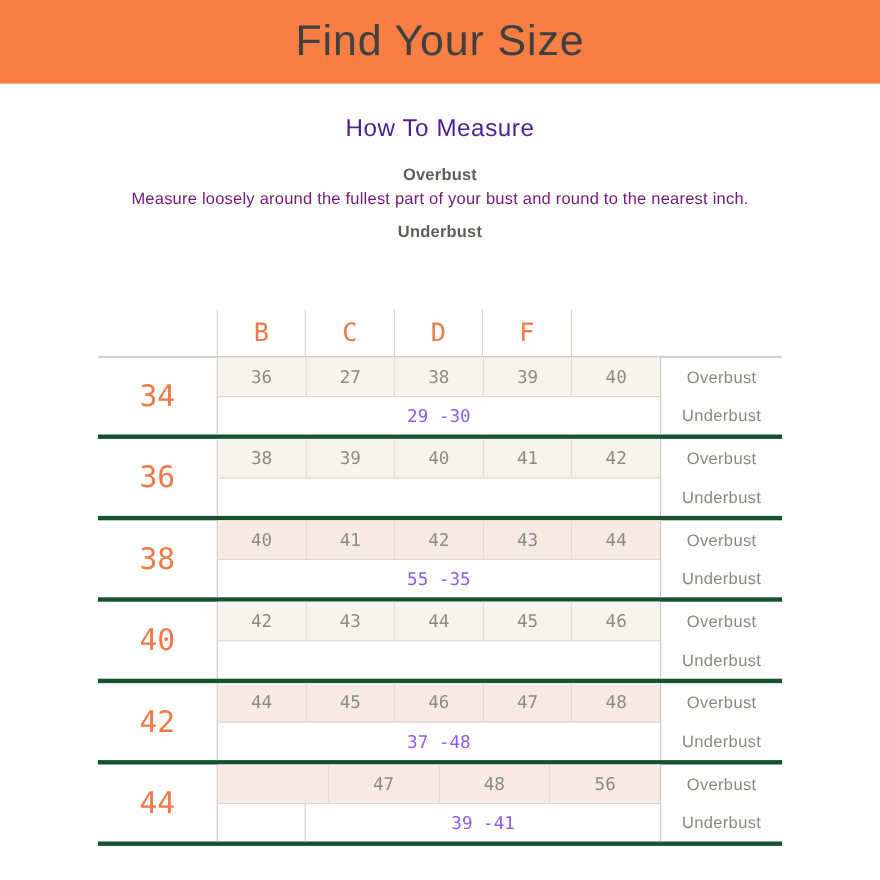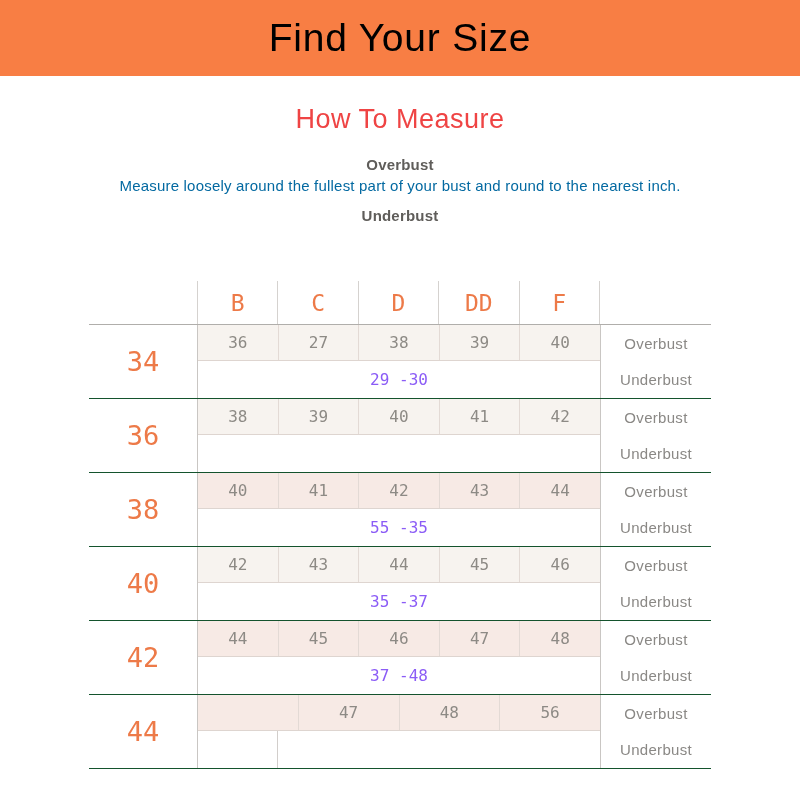--- a/index.html
+++ b/index.html
@@ -12,49 +12,49 @@
   }
 
   
   .banner {
     position: absolute; left: 0; top: 0;
     width: 800px; height: 76px;
     background: #f87e44;
     display: flex; align-items: center; justify-content: center;
   }
   .banner-title {
-    color: #000000;
+    color: #404040;
     font-size: 39px;
     font-weight: 400;
     letter-spacing: 0.8px;
   }
 
   
   .howto {
     position: absolute; left: 0; top: 104px;
     width: 800px; text-align: center;
   }
   .howto-title {
-    color: #ef4444;
-    font-size: 27px;
+    color: #4c1d95;
+    font-size: 22px;
     font-weight: 400;
     letter-spacing: 0.5px;
   }
   .m-head {
     margin-top: 21px;
     font-size: 15px;
     font-weight: 700;
     color: #5f5d5a;
     letter-spacing: 0.2px;
   }
   .m-head.second { margin-top: 13px; }
   .m-text {
     margin-top: 4px;
     font-size: 15px;
-    color: #0369a1;
+    color: #701a75;
     letter-spacing: 0.2px;
   }
 
   
   .size-table {
     position: absolute; left: 89px; top: 281px;
     width: 622px;
   }
   .mono { font-family: "DejaVu Sans Mono", monospace; }
 
@@ -68,21 +68,21 @@
     border-right: 1px solid #d5d2cf;
     display: flex; align-items: center; justify-content: center;
     font-family: "DejaVu Sans Mono", monospace;
     font-size: 23px;
     color: #ed7a48;
   }
   .thead .spacer-r { flex: 1; }
 
   .group {
     display: flex; height: 74px;
-    border-bottom: 1px solid #14532d;
+    border-bottom: 4px solid #14532d;
   }
   .g-label {
     width: 109px;
     border-right: 1px solid #c9c6c3;
     display: flex; align-items: center; justify-content: center;
     font-family: "DejaVu Sans Mono", monospace;
     font-size: 27px;
     color: #ed7a48;
   }
   .g-mid { width: 402px; display: flex; flex-direction: column; }
@@ -138,21 +138,20 @@
 
   <div class="m-head second">Underbust</div>
 </div>
 
 <div class="size-table">
   <div class="thead">
     <div class="spacer-l"></div>
     <div class="col-h">B</div>
     <div class="col-h">C</div>
     <div class="col-h">D</div>
-    <div class="col-h">DD</div>
     <div class="col-h">F</div>
     <div class="spacer-r"></div>
   </div>
   <div id="groups-container">
   <div class="group tone-light">
     <div class="g-label mono">34</div>
     <div class="g-mid">
       <div class="ob-row">
             <div class="ob-cell">36</div>
             <div class="ob-cell">27</div>
@@ -210,23 +209,20 @@
   <div class="group tone-light">
     <div class="g-label mono">40</div>
     <div class="g-mid">
       <div class="ob-row">
             <div class="ob-cell">42</div>
             <div class="ob-cell">43</div>
             <div class="ob-cell">44</div>
             <div class="ob-cell">45</div>
             <div class="ob-cell">46</div>
           </div>
-      <div class="ub-row">
-            <div class="ub-merged">35 -37</div>
-          </div>
     </div>
     <div class="g-side">
       <div class="side-label top">Overbust</div>
       <div class="side-label bottom">Underbust</div>
     </div>
   </div>
 
   <div class="group tone-pink">
     <div class="g-label mono">42</div>
     <div class="g-mid">
@@ -251,20 +247,21 @@
     <div class="g-label mono">44</div>
     <div class="g-mid">
       <div class="ob-row">
             <div class="ob-cell"></div>
             <div class="ob-cell">47</div>
             <div class="ob-cell">48</div>
             <div class="ob-cell">56</div>
           </div>
       <div class="ub-row">
             <div class="ub-offset"></div>
+            <div class="ub-merged">39 -41</div>
           </div>
     </div>
     <div class="g-side">
       <div class="side-label top">Overbust</div>
       <div class="side-label bottom">Underbust</div>
     </div>
   </div>
 </div>
 </div>
 

